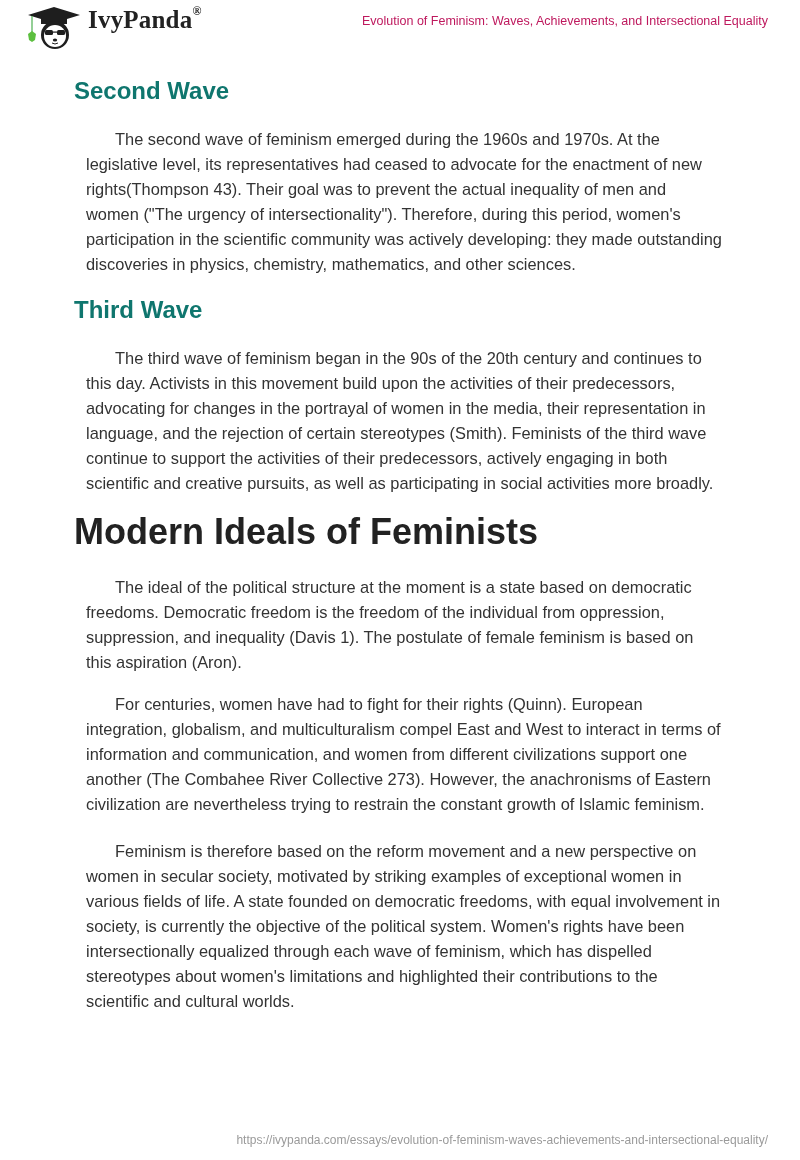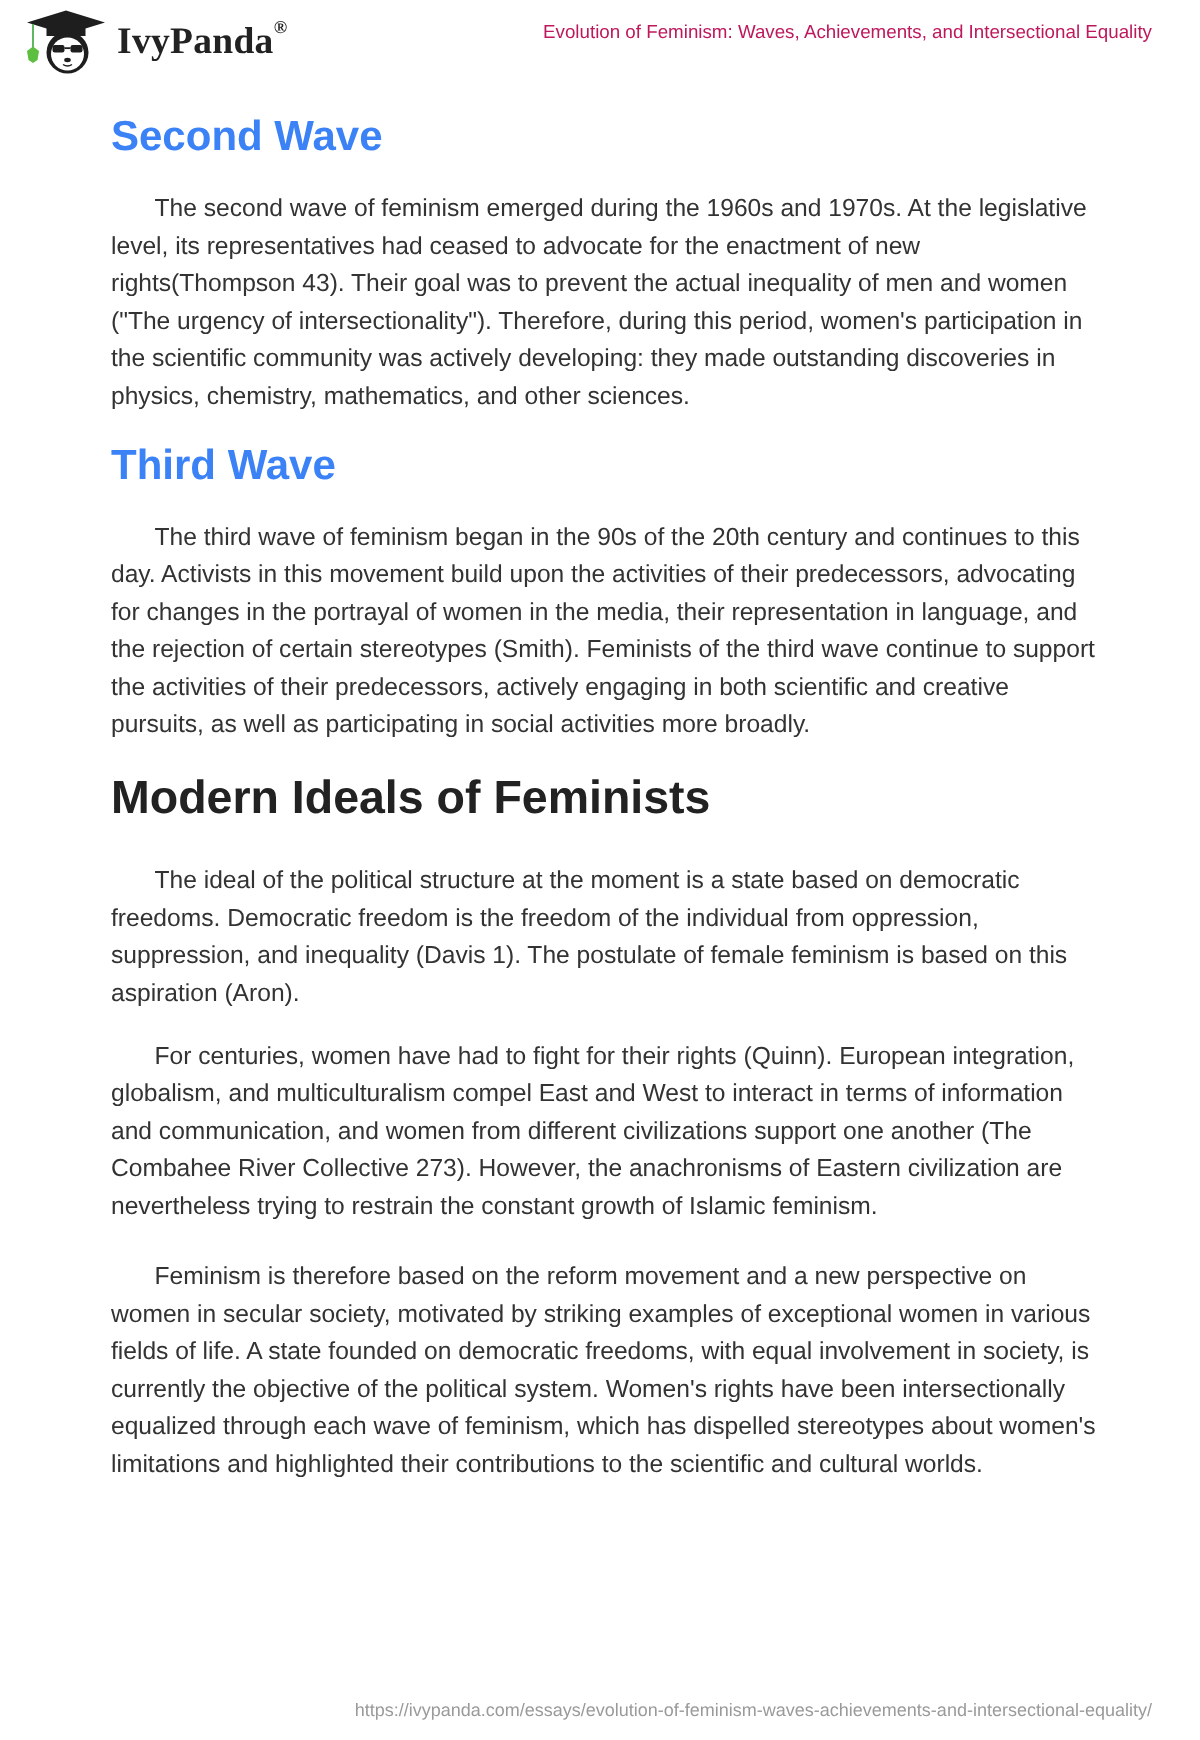--- a/index.html
+++ b/index.html
@@ -1,26 +1,26 @@
 <!DOCTYPE html>
 <html><head>
   <meta charset="utf-8">
   <style>
     html, body { margin: 0; padding: 0; background: #ffffff; }
     body { width: 800px; height: 1160px; position: relative; overflow: hidden; font-family: "Liberation Sans", sans-serif; color: #333333; }
     .header { position: absolute; left: 0; top: 0; width: 800px; height: 58px; }
-    .logo { position: absolute; left: 16px; top: 6px; display: flex; align-items: center; }
+    .logo { position: absolute; left: 26px; top: 6px; display: flex; }
     .logo svg { display: block; }
     .brand { font-family: "Liberation Serif", serif; font-weight: bold; font-size: 25px; color: #222; margin-left: 6px; letter-spacing: 0.2px; }
     .brand sup { font-size: 12px; position: relative; top: -4px; }
     .doc-title { position: absolute; right: 32px; top: 14px; font-size: 12.5px; color: #be185d; }
     .content { position: absolute; left: 74px; top: 72px; width: 660px; }
-    h2 { font-size: 28px; font-weight: bold; color: #3b82f6; margin: 0; line-height: 34px; }
-    h1 { font-size: 31px; font-weight: bold; color: #222; margin: 0; line-height: 40px; }
-    p { font-size: 16.4px; line-height: 25px; margin: 0; text-indent: 29px; color: #333; }
+    h2 { font-size: 24px; font-weight: bold; color: #0f766e; margin: 0; line-height: 34px; }
+    h1 { font-size: 36px; font-weight: bold; color: #222; margin: 0; line-height: 40px; }
+    p { font-size: 16.4px; line-height: 25px; margin: 12px; text-indent: 29px; color: #333; }
     .footer-url { position: absolute; right: 32px; top: 1133px; font-size: 12px; color: #9a9a9a; }
   </style>
 </head>
 <body>
 
 <div class="header">
   <div class="logo">
     <svg width="56" height="44" viewBox="0 0 56 44">
 
       <polygon points="28,1 54,9 28,17 2,9" fill="#1e1e1e"></polygon>

